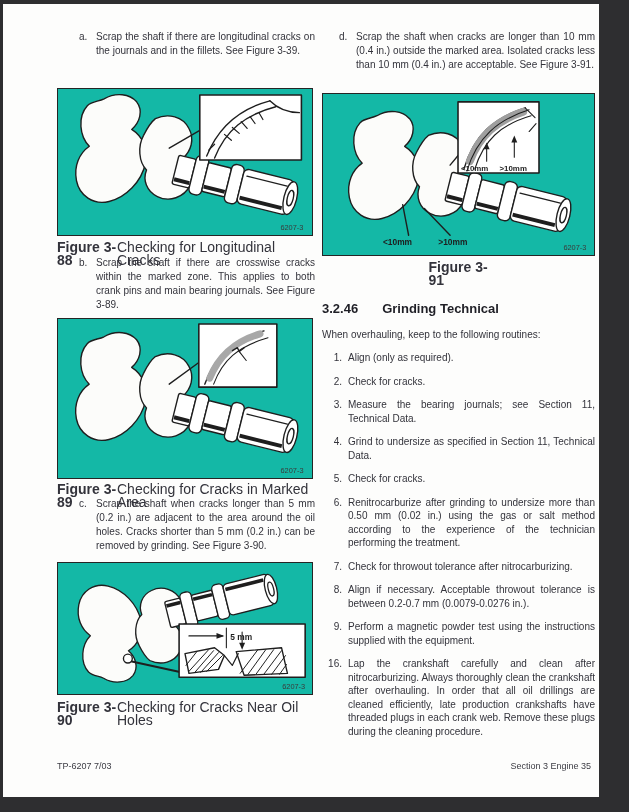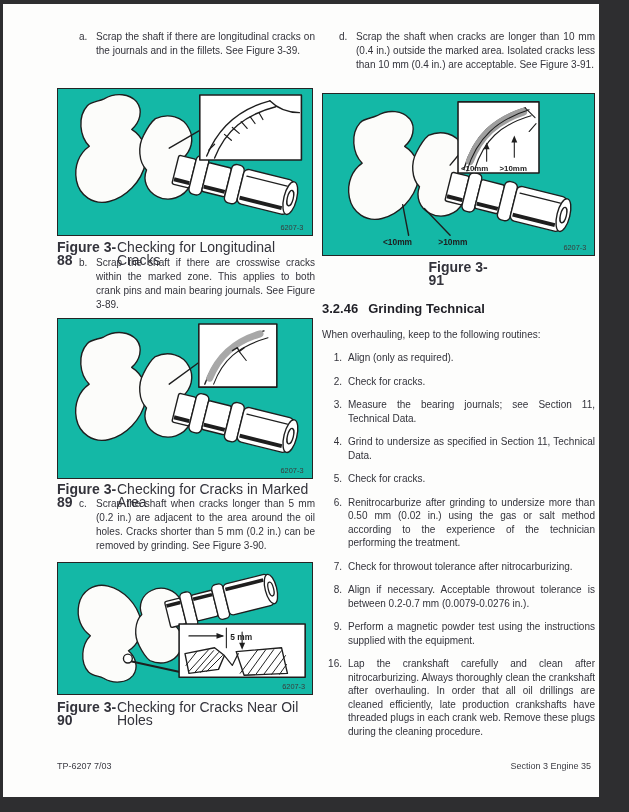--- a/index.html
+++ b/index.html
@@ -20,21 +20,21 @@
   
   .figbox{border:1.5px solid #252525;background:#14b8a6;box-sizing:border-box;}
   .figbox svg{display:block;width:100%;height:100%;}
   
   .caption{display:flex;font-size:14px;line-height:12.5px;justify-content:center;}
   .caplabel{flex:none;width:60px;font-weight:bold;}
   .captext{flex:1;}
   .cap-narrow .captext{max-width:176px;}
   
   .section-heading{font-size:13px;font-weight:bold;color:#1f1f26;}
-  .section-heading .sec-num{margin-right:10px;}
+  .section-heading .sec-num{margin-right:24px;}
   .intro{font-size:10px;line-height:13px;}
   
   .steps{width:273px;}
   .step{display:flex;margin-bottom:10px;}
   .snum{flex:none;width:20px;text-align:right;margin-right:6px;font-size:10px;line-height:13.5px;}
   .stext{flex:1;font-size:10px;line-height:13.5px;text-align:justify;}
   .footer{font-size:9px;color:#3c3c44;}
   svg text{font-family:"Liberation Sans","DejaVu Sans",sans-serif;}
 </style>
 </head>

